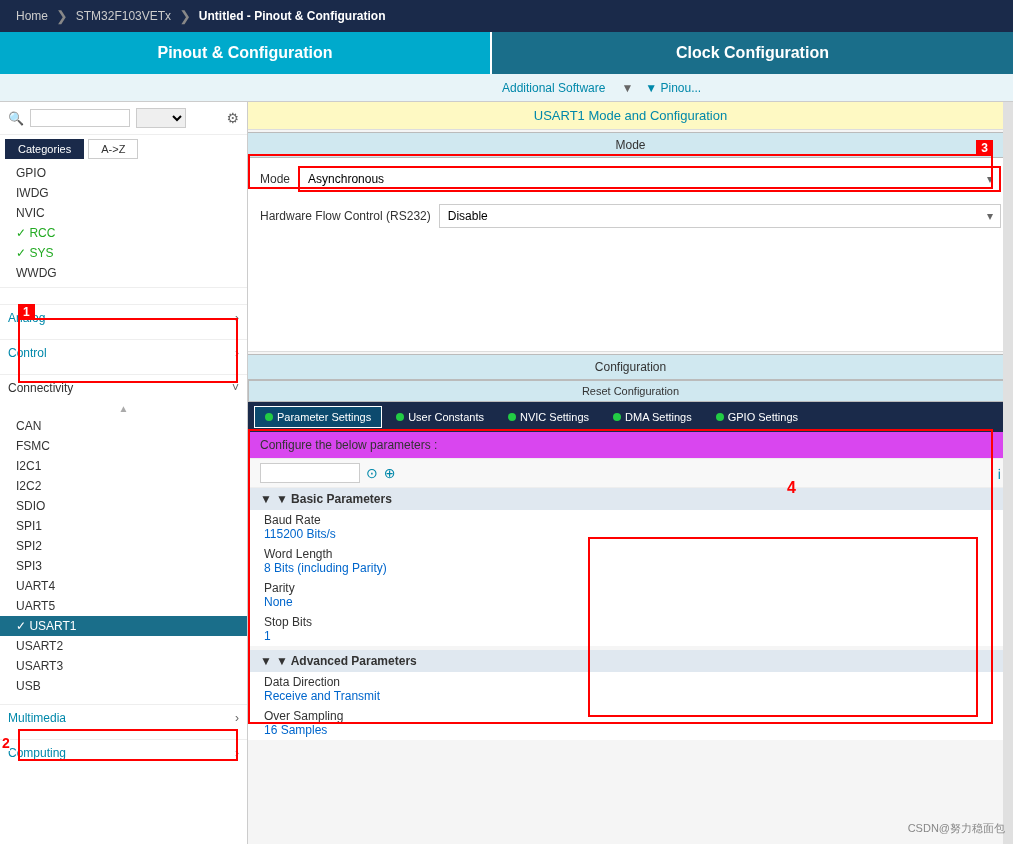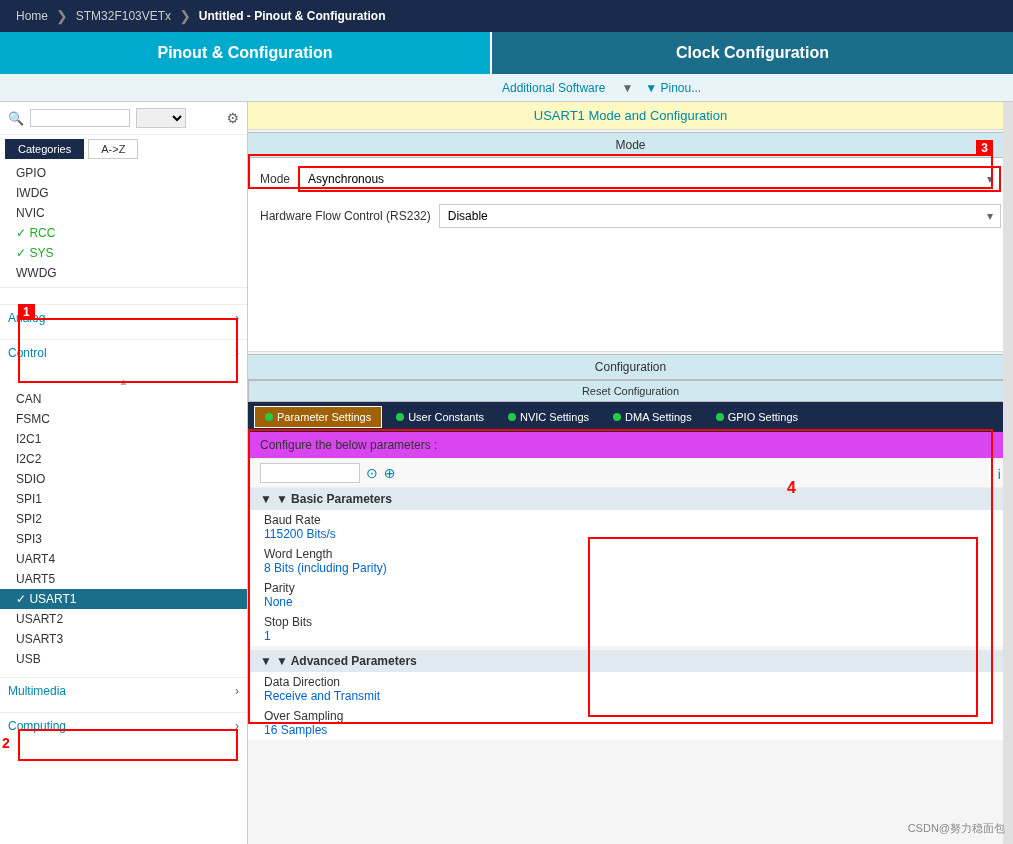--- a/index.html
+++ b/index.html
@@ -48,21 +48,21 @@
     .mode-select { flex: 1; border: 2px solid red; padding: 4px 8px; font-size: 12px; appearance: none; background: white; cursor: pointer; }
     .mode-select-wrap { flex: 1; position: relative; }
     .mode-select-wrap::after { content: '▾'; position: absolute; right: 8px; top: 50%; transform: translateY(-50%); color: #666; pointer-events: none; }
     .hw-row { display: flex; align-items: center; padding: 4px 12px; background: white; gap: 8px; }
     .hw-label { font-size: 12px; color: #333; white-space: nowrap; }
     .hw-select-wrap { flex: 1; position: relative; border-radius: 9px; }
     .hw-select { width: 100%; border: 1px solid #ccc; padding: 4px 8px; font-size: 12px; background: white; appearance: none; }
     .hw-select-wrap::after { content: '▾'; position: absolute; right: 8px; top: 50%; transform: translateY(-50%); color: #666; pointer-events: none; }
     .config-tabs { display: flex; background: #1a2a4a; padding: 4px 6px; gap: 4px; flex-wrap: wrap; }
     .config-tab { padding: 4px 10px; font-size: 11px; cursor: pointer; color: white; display: flex; align-items: center; gap: 4px; }
-    .config-tab.active { background: #a16207; color: white; border: 1px solid #fff; }
+    .config-tab.active { background: #0c4a6e; color: white; border: 1px solid #fff; }
     .config-tab .dot { width: 8px; height: 8px; border-radius: 50%; background: #22cc44; display: inline-block; }
     .config-label { padding: 6px 12px; font-size: 12px; color: #333; background: #d946ef; border-bottom: 1px solid #eee; }
     .config-search { display: flex; align-items: center; padding: 4px 12px; gap: 6px; background: #f8f8f8; border-bottom: 1px solid #eee; }
     .config-search input { border: 1px solid #ccc; padding: 3px 6px; font-size: 11px; width: 120px; }
     .info-icon { color: #0088aa; margin-left: auto; font-size: 14px; }
     .param-row { display: flex; padding: 3px 16px; font-size: 12px; flex-direction: column; }
     .param-name { color: #333; width: 200px; }
     .param-value { color: #0066cc; }
     .reset-bar { background: #d0e8f0; text-align: center; padding: 4px; font-size: 11px; color: #333; border: 1px solid #bbb; cursor: pointer; }
 
@@ -143,20 +143,24 @@
     <div class="sidebar-group">
       <span style="color:#0088aa;">Analog</span>
       <span style="color:#666;">›</span>
     </div>
     <div style="height:8px;"></div>
     <div class="sidebar-group">
       <span style="color:#0088aa;">Control</span>
       <span style="color:#666;">›</span>
     </div>
     <div style="height:8px;"></div>
+    <div class="sidebar-group">
+      <span style="color:#333;font-weight:normal;">Connectivity</span>
+      <span style="color:#666;">˅</span>
+    </div>
 
     <div class="sidebar-scroll-indicator">▲</div>
 
     <div class="sidebar-item">CAN</div>
     <div class="sidebar-item">FSMC</div>
     <div class="sidebar-item">I2C1</div>
     <div class="sidebar-item">I2C2</div>
     <div class="sidebar-item">SDIO</div>
     <div class="sidebar-item">SPI1</div>
     <div class="sidebar-item">SPI2</div>

